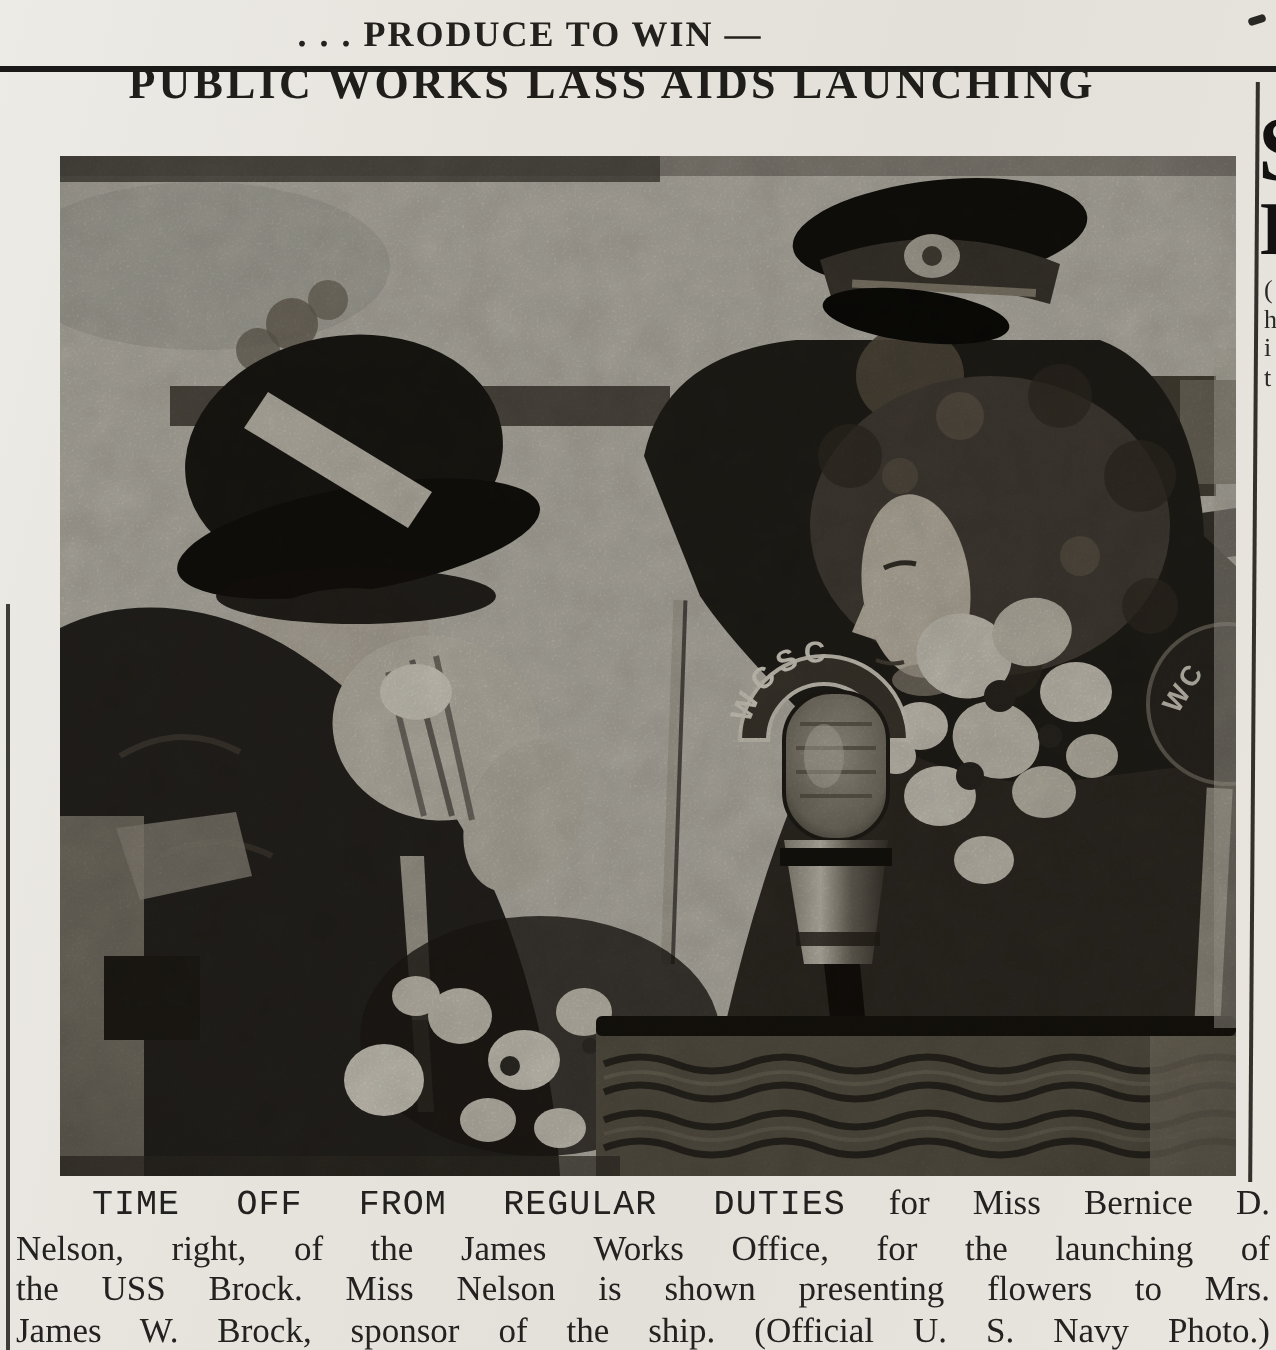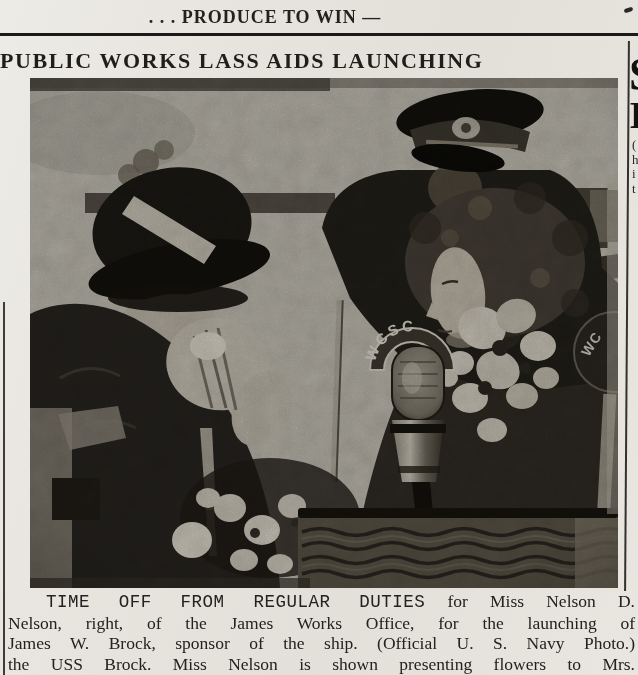--- a/index.html
+++ b/index.html
@@ -11,21 +11,21 @@
   .kicker{
     position:absolute;top:7px;left:0;width:530px;text-align:center;
     font-weight:bold;font-size:18px;letter-spacing:1px;color:#23211d;
   }
   .corner-mark{
     position:absolute;top:8px;left:624px;width:9px;height:4px;background:#2a2825;
     transform:rotate(-18deg);border-radius:2px;
   }
   .rule-top{position:absolute;top:33px;left:0;width:638px;height:3px;background:#1b1a18;}
   .headline{
-    position:absolute;top:48px;left:0;width:612px;text-align:left;
+    position:absolute;top:29px;left:0;width:612px;text-align:center;
     font-weight:bold;font-size:22px;letter-spacing:1.6px;color:#201e1a;
   }
   .col-rule{
     position:absolute;top:41px;left:626px;width:2px;height:550px;background:#34312d;
     transform:rotate(0.4deg);
   }
   .left-rule{position:absolute;top:302px;left:3px;width:2px;height:373px;background:#3f3c38;}
   .side-frag{position:absolute;font-weight:bold;line-height:1;color:#131210;}
   .frag-s{top:52px;left:629px;font-size:46px;}
   .frag-b{top:96px;left:630px;font-size:38px;}
@@ -233,19 +233,19 @@
     <rect x="577" y="96" width="11" height="340" fill="#b8b2a5" opacity="0.55"></rect>
 
     <rect width="588" height="510" filter="url(#blotch)" opacity="0.10"></rect>
     <rect width="588" height="510" filter="url(#grain)" opacity="0.16"></rect>
     <rect width="588" height="510" fill="url(#vig)"></rect>
   </svg>
 
   <div class="left-rule"></div>
 
   <div class="caption">
-    <div class="cap-line indent"><span class="cap-lead">TIME OFF FROM REGULAR DUTIES</span> <span>for Miss Nelson D.</span></div>
+    <div class="cap-line indent"><span class="cap-lead">TIME OFF FROM REGULAR DUTIES</span> <span>for Miss Bernice D.</span></div>
     <div class="cap-line">Nelson, right, of the James Works Office, for the launching of</div>
+    <div class="cap-line">the USS Brock. Miss Nelson is shown presenting flowers to Mrs.</div>
     <div class="cap-line">James W. Brock, sponsor of the ship. (Official U. S. Navy Photo.)</div>
-    <div class="cap-line">the USS Brock. Miss Nelson is shown presenting flowers to Mrs.</div>
   </div>
 
 </div>
 
 </body></html>

